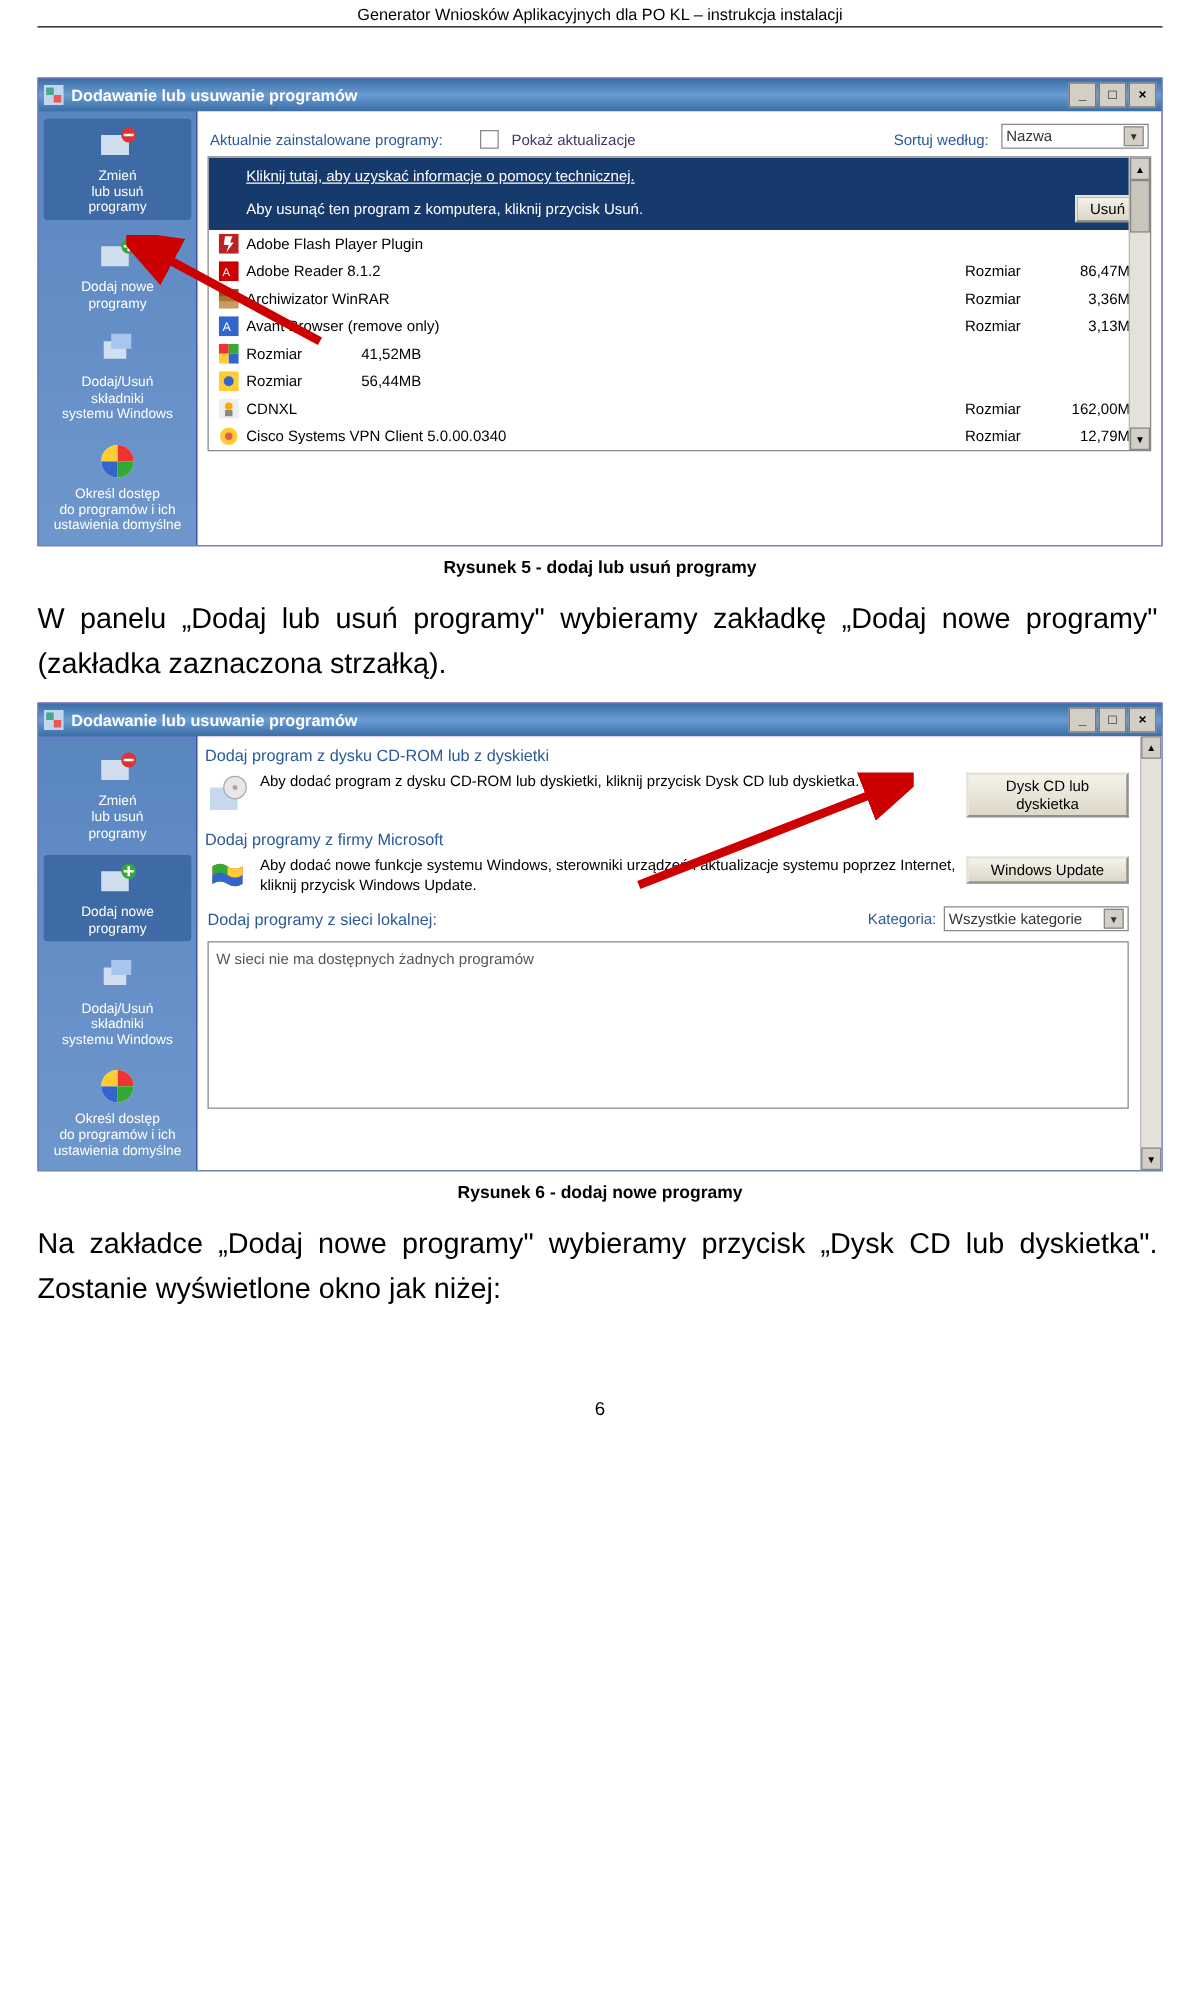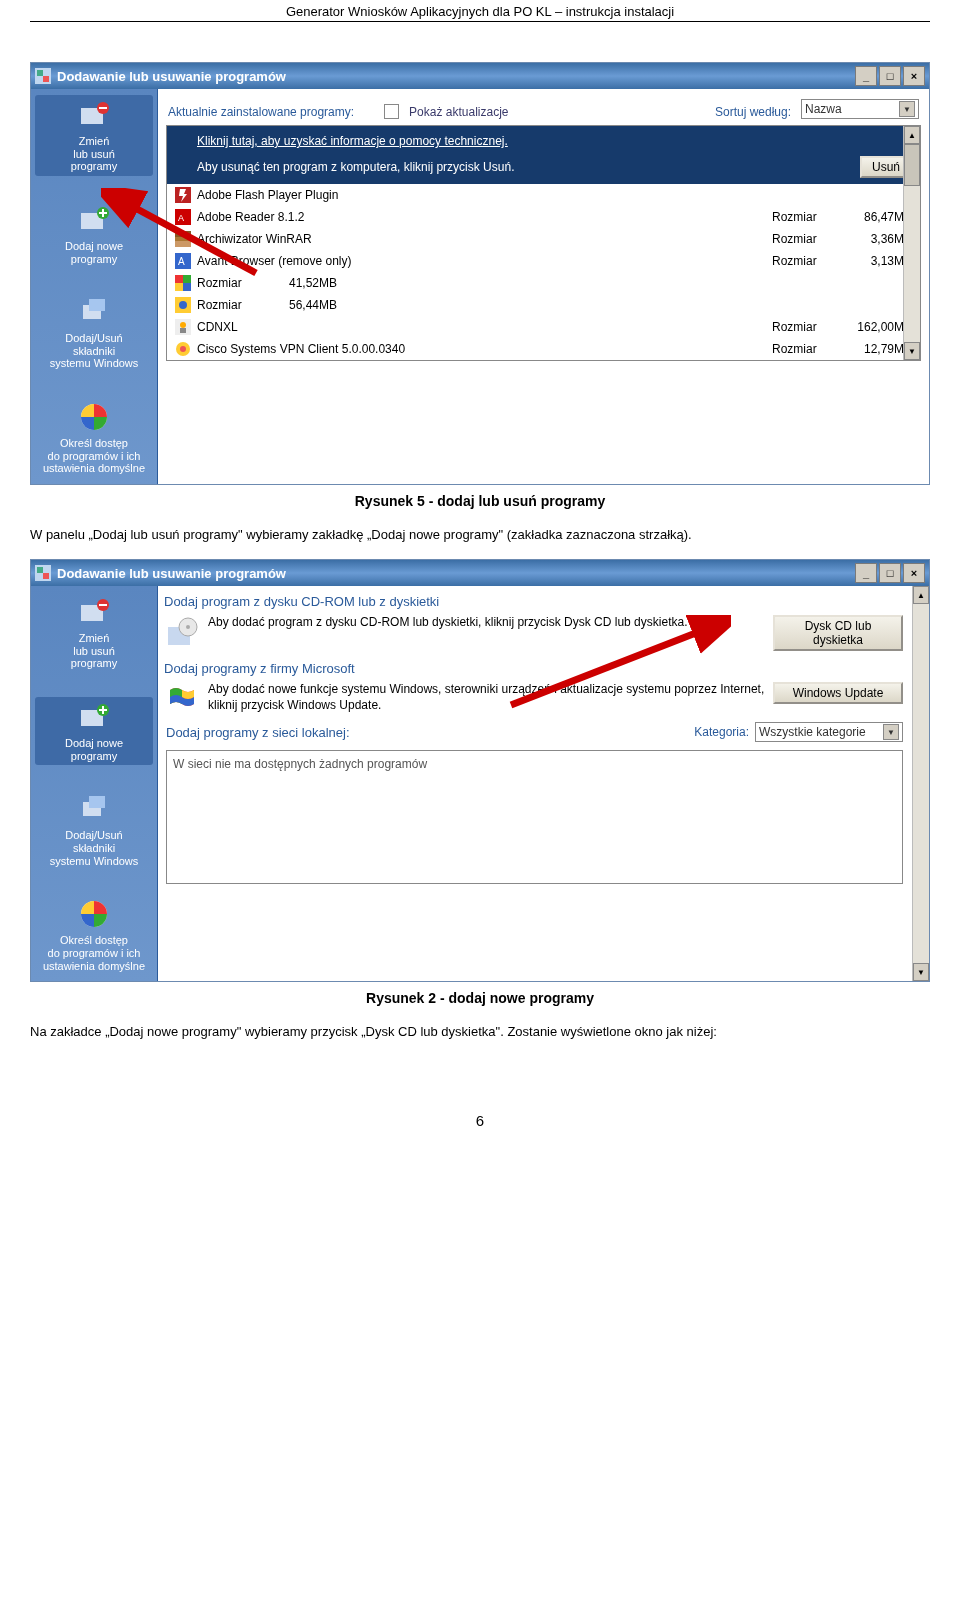--- a/index.html
+++ b/index.html
@@ -6,21 +6,21 @@
   .page{width:960px;margin:0 auto;padding:0 30px 40px 30px;box-sizing:border-box}
   .doc-header{text-align:center;font-size:13px;padding:4px 0 2px 0}
   .doc-header-line{border:none;border-top:1px solid #000;margin:0 0 40px 0}
   .win{border:1px solid #6c8ab0;background:#6d28d9;margin:10px 0 8px 0;position:relative;font-family:Tahoma,Arial,sans-serif;font-size:12px;color:#000}
   .titlebar{height:26px;background:linear-gradient(to bottom,#3b6ea5,#6a9bd4 50%,#3b6ea5);display:flex;align-items:center;padding:0 4px;color:#fff}
   .title-ico{width:16px;height:16px;margin-right:6px}
   .title-txt{font-weight:bold;font-size:13px;flex:1}
   .winbtns{display:flex;gap:2px}
   .winbtn{width:20px;height:18px;background:#d4cfc4;border:1px solid #7a7a7a;display:flex;align-items:center;justify-content:center;font-size:11px;font-weight:bold;color:#000;cursor:pointer}
   .body{display:flex}
-  .sidebar{width:118px;background:linear-gradient(to bottom,#5a86c0,#6e97cc);color:#fff;font-size:11px;padding:6px 4px;display:flex;flex-direction:column;gap:24px;border-right:1px solid #2a5a9a}
+  .sidebar{width:118px;background:linear-gradient(to bottom,#5a86c0,#6e97cc);color:#fff;font-size:11px;padding:6px 4px;display:flex;flex-direction:column;gap:8px;border-right:1px solid #2a5a9a}
   .side-item{display:flex;flex-direction:column;align-items:center;padding:3px 2px;border-radius:3px;text-align:center}
   .side-item.sel{background:#3e6aa6}
   .side-ico{width:34px;height:34px;margin-bottom:3px}
   .side-txt{line-height:1.15}
   .main{flex:1;background:#fff;display:flex;flex-direction:column;position:relative}
   .toprow{display:flex;align-items:flex-end;padding:10px 10px 6px 10px;color:#3a3a6a;font-size:12px;gap:10px}
   .chk{width:13px;height:13px;border:1px solid #888;background:#fff;display:inline-block}
   .dd{border:1px solid #888;background:#fff;height:18px;display:inline-flex;align-items:center;padding:0 3px;font-size:12px;color:#333}
   .dd .arr{width:14px;height:14px;margin-left:4px;background:#d4cfc4;border:1px solid #888;display:flex;align-items:center;justify-content:center;font-size:8px}
   .list{margin:0 8px 8px 8px;border:1px solid #888;position:relative}
@@ -32,21 +32,21 @@
   .row .val{width:80px;text-align:right;color:#000}
   .sel-row{background:#163a6b;color:#fff;padding:6px 8px}
   .sel-row .link{color:#fff;text-decoration:underline;font-size:12px}
   .sel-row-bottom{display:flex;align-items:center;margin-top:8px}
   .sel-row-bottom .txt{flex:1;color:#fff}
   .btn3d{border:2px outset #e6e2d8;background:linear-gradient(#f4f2ea,#dcd7c8);padding:2px 10px;font-size:12px;color:#000;cursor:pointer;font-family:Tahoma,Arial,sans-serif}
   .vscroll{position:absolute;right:0;top:0;bottom:0;width:16px;background:#e4e1d8;border-left:1px solid #bbb;display:flex;flex-direction:column}
   .vbtn{height:16px;background:#d4cfc4;border:1px solid #888;display:flex;align-items:center;justify-content:center;font-size:8px}
   .vthumb{background:#c9c5ba;border:1px solid #888;margin:0}
   .caption{text-align:center;font-weight:bold;font-size:14px;margin:6px 0 16px 0}
-  .para{font-size:13px;line-height:1.55;text-align:justify;margin:0 4px 14px 0}
+  .para{font-size:23px;line-height:1.55;text-align:justify;margin:0 4px 14px 0}
   .sec-title{font-size:13px;color:#2a5a9a;margin:8px 0 4px 6px}
   .sub{display:flex;padding:2px 8px;gap:8px}
   .sub .pic{width:34px;height:34px;flex-shrink:0}
   .sub .txt{flex:1;font-size:12px;color:#000;line-height:1.3}
   .katrow{display:flex;align-items:center;padding:4px 8px;gap:6px}
   .bigbox{margin:4px 8px 8px 8px;border:1px solid #888;height:120px;padding:6px;font-size:12px;color:#555;position:relative}
   .arrow{position:absolute;pointer-events:none}
   .pagenum{text-align:center;font-size:15px;margin-top:70px}
   svg{display:block}
 </style>
@@ -372,17 +372,17 @@
     <svg class="arrow" style="left:470px;top:55px" width="230" height="95">
       <defs>
           <marker id="ah2" markerWidth="10" markerHeight="10" refX="2" refY="3" orient="auto">
             <path d="M0,0 L0,6 L8,3 Z" fill="#cc0000"></path>
           </marker>
         </defs>
       <line x1="10" y1="90" x2="205" y2="14" stroke="#cc0000" stroke-width="7" marker-end="url(#ah2)"></line>
     </svg>
   </div>
 
-  <div class="caption">Rysunek 2 - dodaj nowe programy</div>
+  <div class="caption">Rysunek 6 - dodaj nowe programy</div>
   <p class="para">Na zakładce „Dodaj nowe programy" wybieramy przycisk „Dysk CD lub dyskietka". Zostanie wyświetlone okno jak niżej:</p>
 
   <div class="pagenum">6</div>
 </div>
 
 </body></html>

